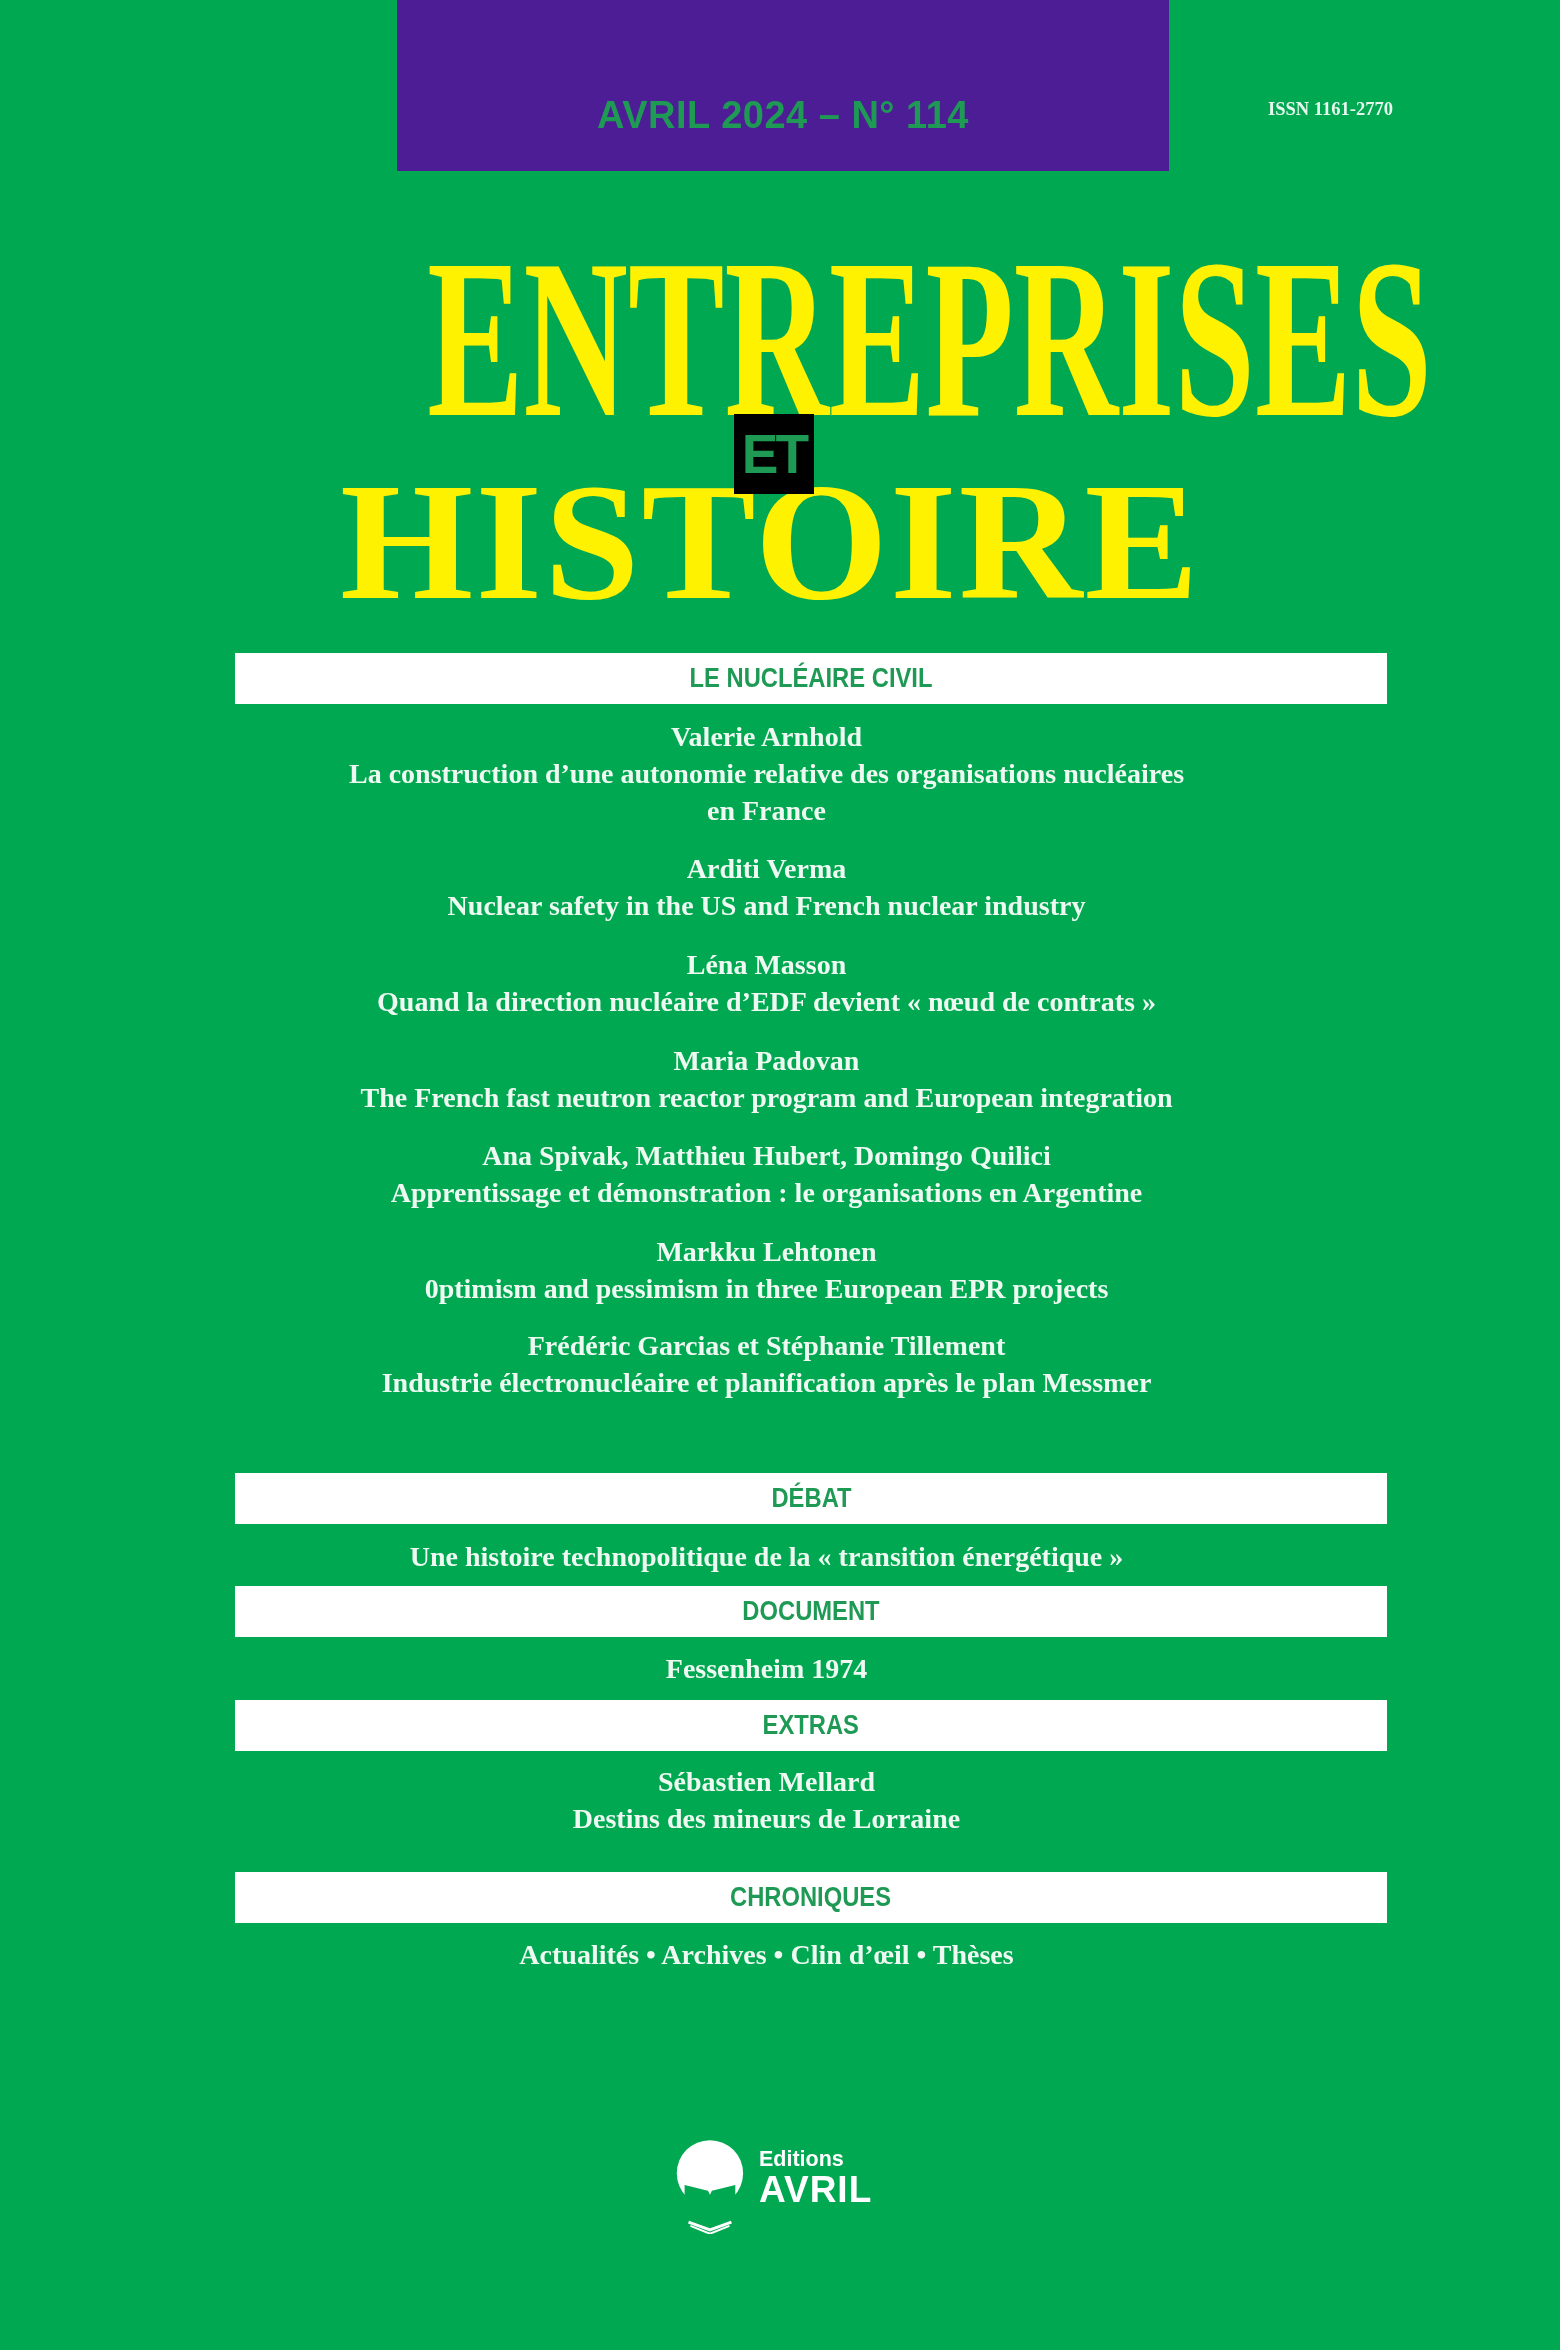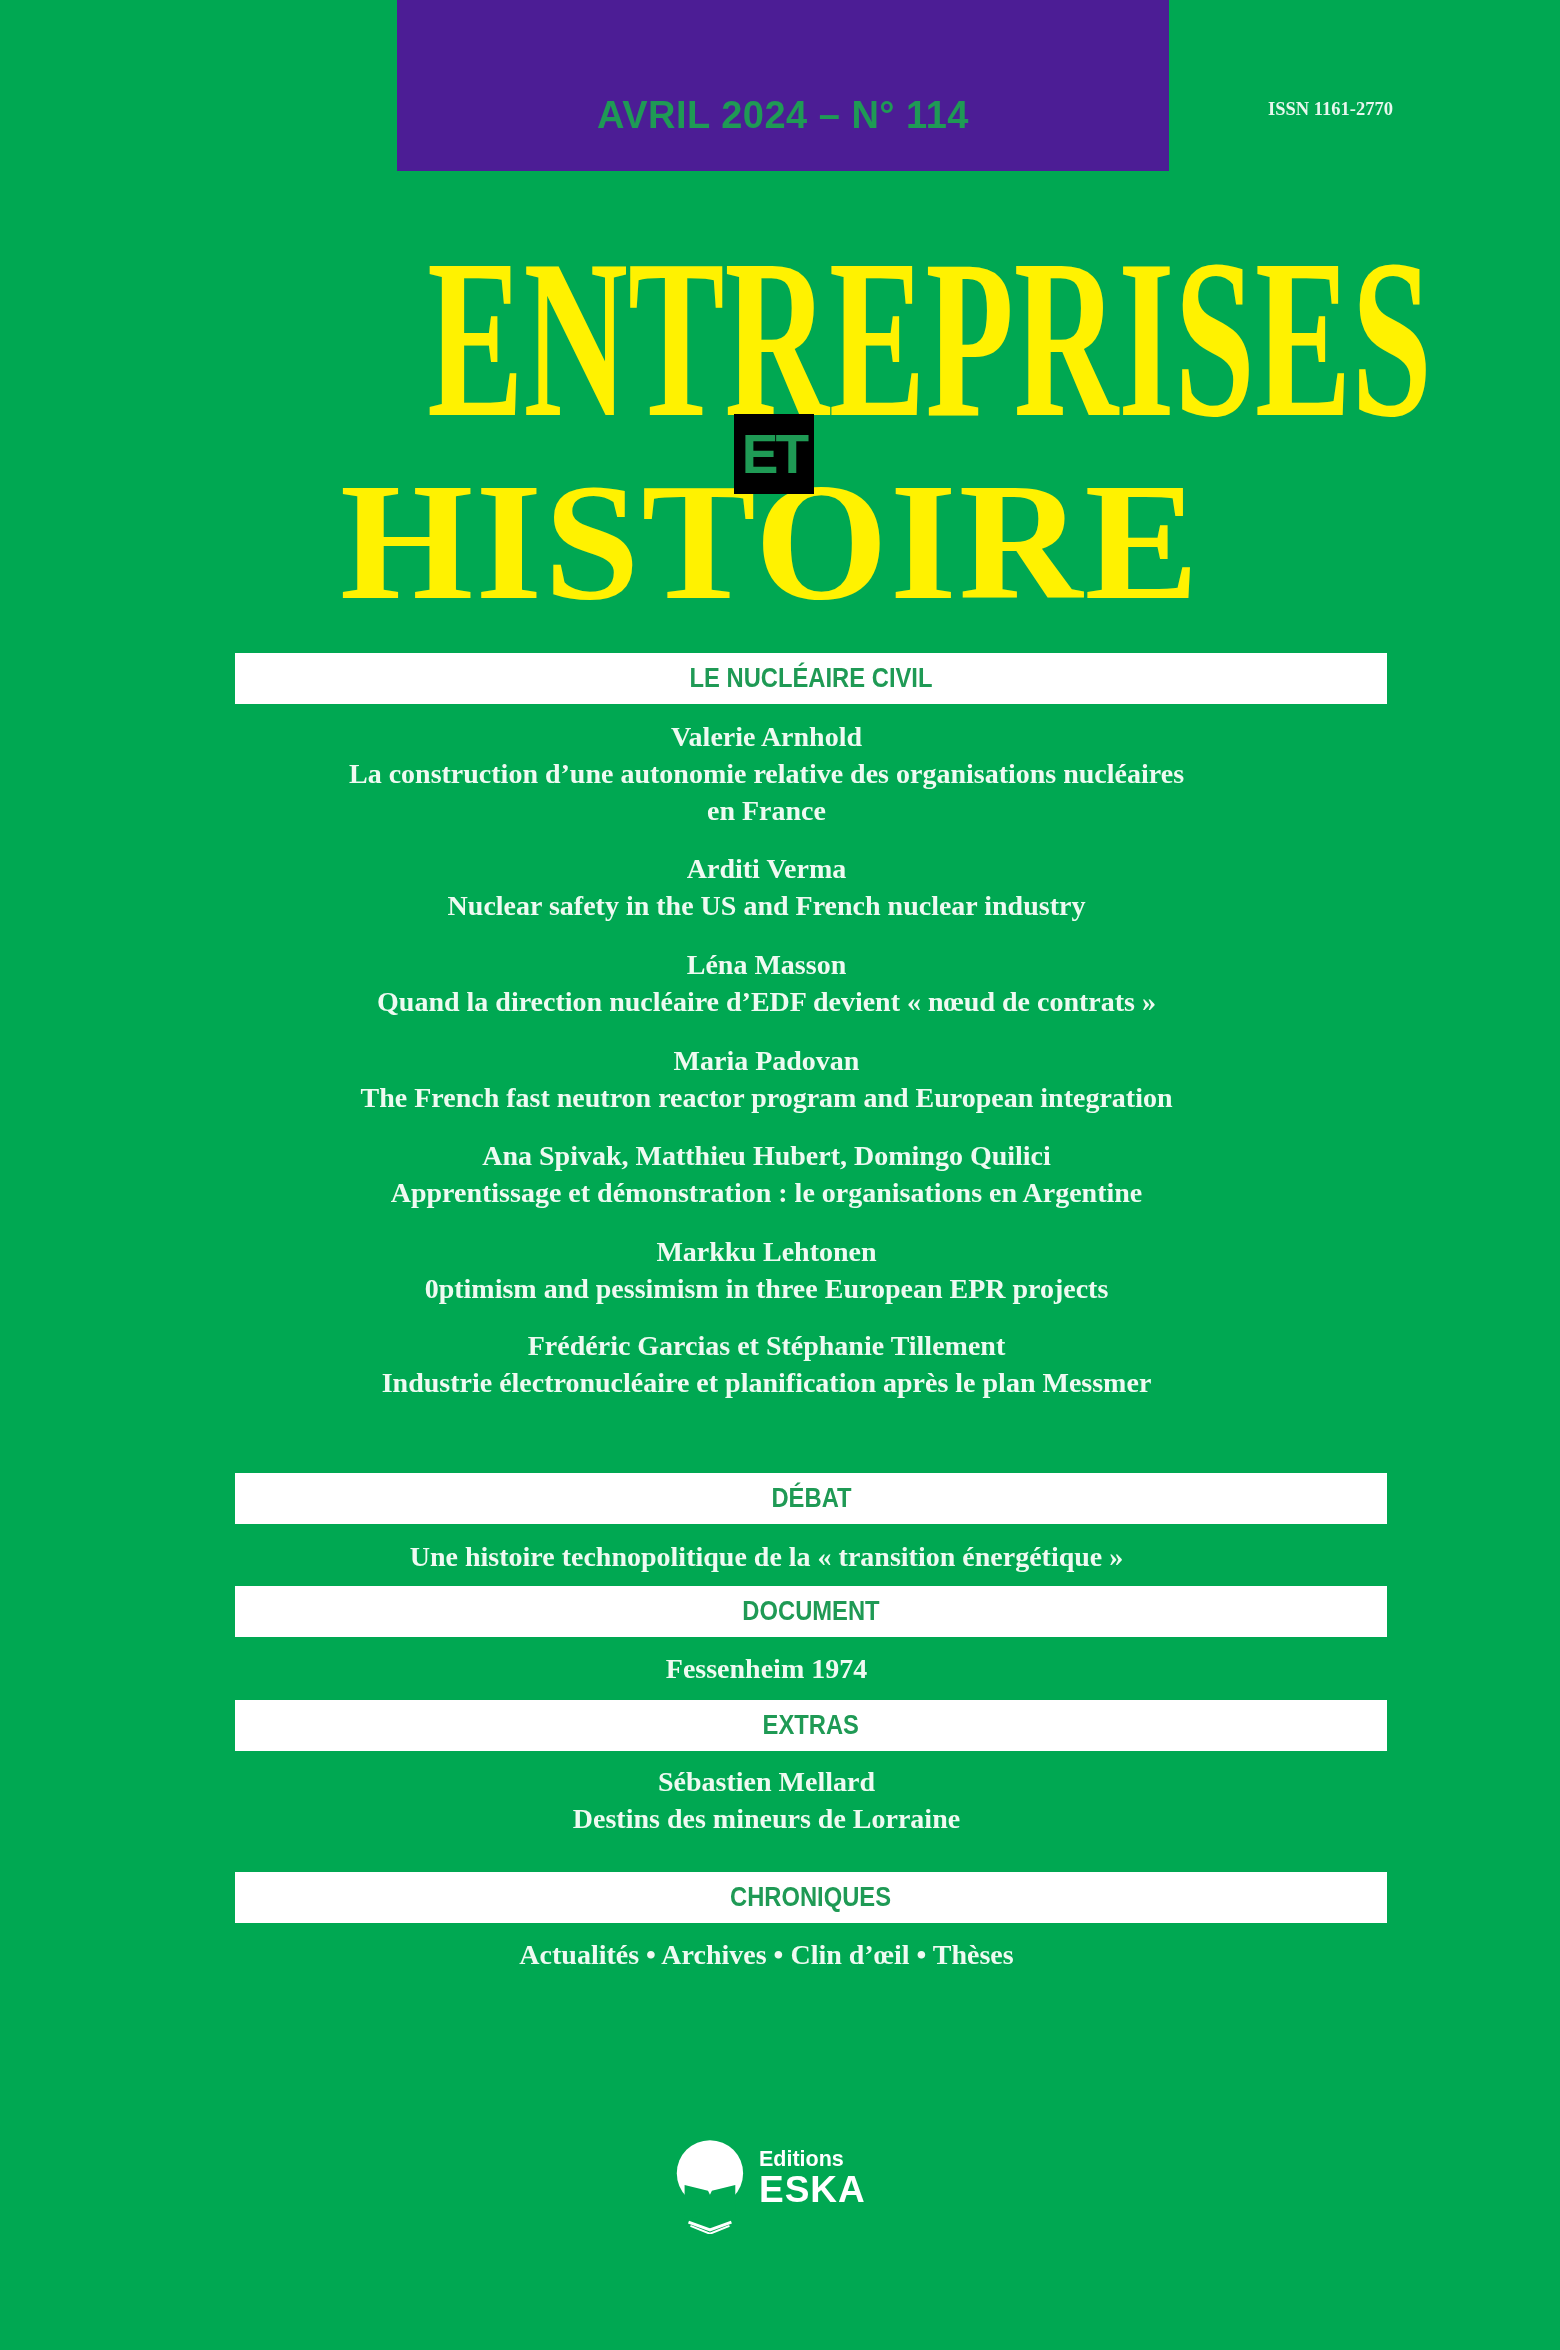--- a/index.html
+++ b/index.html
@@ -117,15 +117,15 @@
 </div>
 
 <svg class="logo" viewBox="0 0 200 100" width="195" height="98" style="position:absolute;left:669px;top:2136px;">
   <circle cx="42" cy="38" r="34" fill="#ffffff"></circle>
   <path d="M16 50 L16 86 L40 80 L42 90 L44 80 L68 86 L68 50 L44 56 L42 60 L40 56 Z" fill="#00a852"></path>
   <path d="M20 88 L42 96 L64 88" stroke="#ffffff" stroke-width="3" fill="none"></path>
   <path d="M22 92 L42 100 L62 92" stroke="#ffffff" stroke-width="2" fill="none"></path>
 </svg>
 <div class="logo-text">
   <div class="l1">Editions</div>
-  <div class="l2">ESKA</div>
+  <div class="l2">AVRIL</div>
 </div>
 
 
 </body></html>

